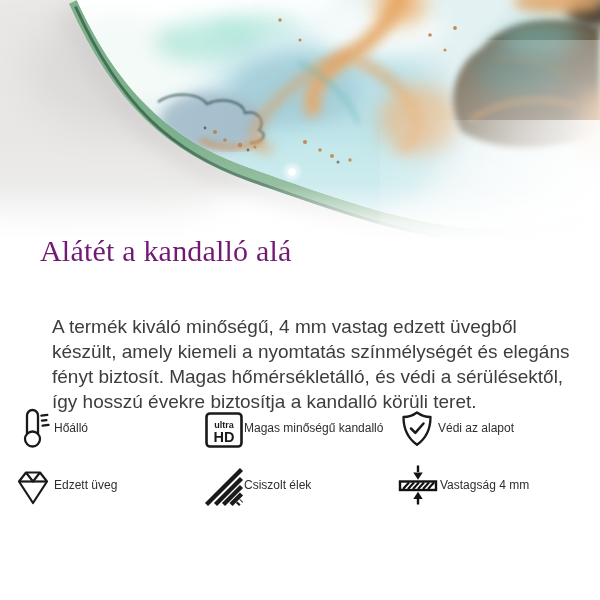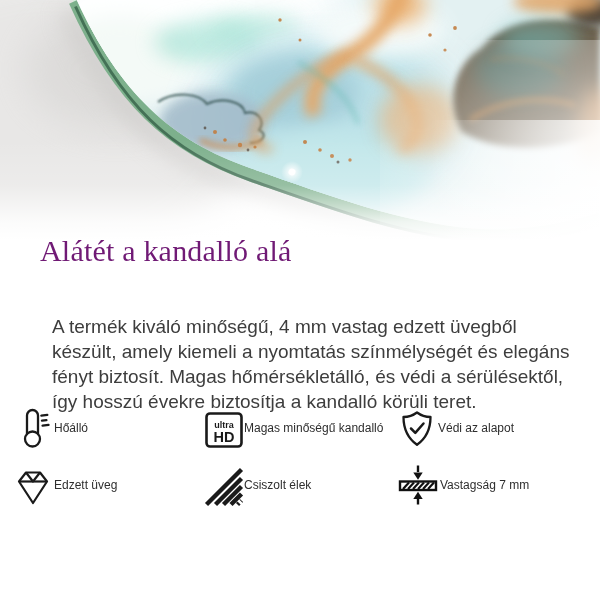--- a/index.html
+++ b/index.html
@@ -241,16 +241,16 @@
             <line x1="27" y1="26" x2="33" y2="19.5"></line>
             <line x1="32" y1="26" x2="38" y2="19.5"></line>
           </g>
           <line x1="22" y1="2.5" x2="22" y2="9"></line>
           <line x1="22" y1="41.5" x2="22" y2="35"></line>
         </g>
         <path d="M22,16.8 L17.3,9.6 L26.7,9.6 Z" fill="#111"></path>
         <path d="M22,28.7 L17.3,35.9 L26.7,35.9 Z" fill="#111"></path>
       </svg>
     </div>
-    <div class="feature-label">Vastagság 7 mm</div>
+    <div class="feature-label">Vastagság 4 mm</div>
   </div>
 
 </div>
 
 </body></html>

